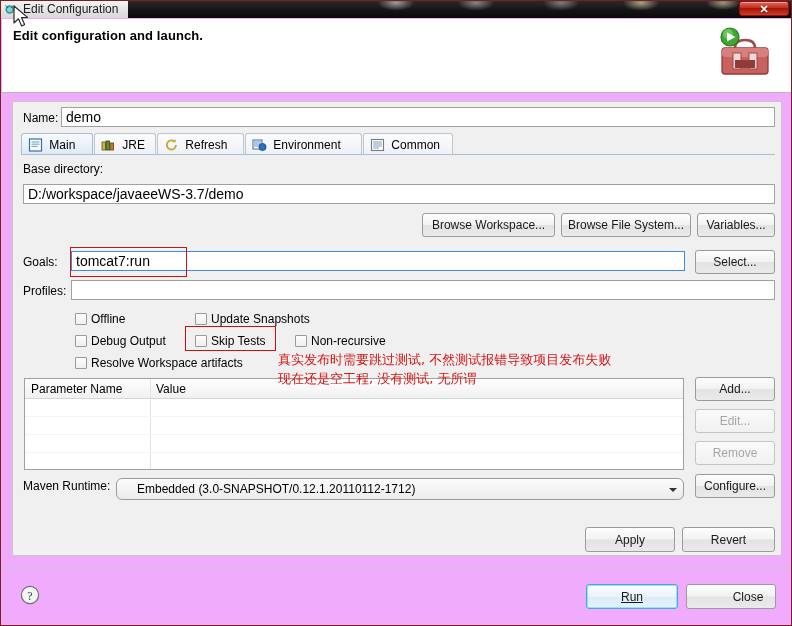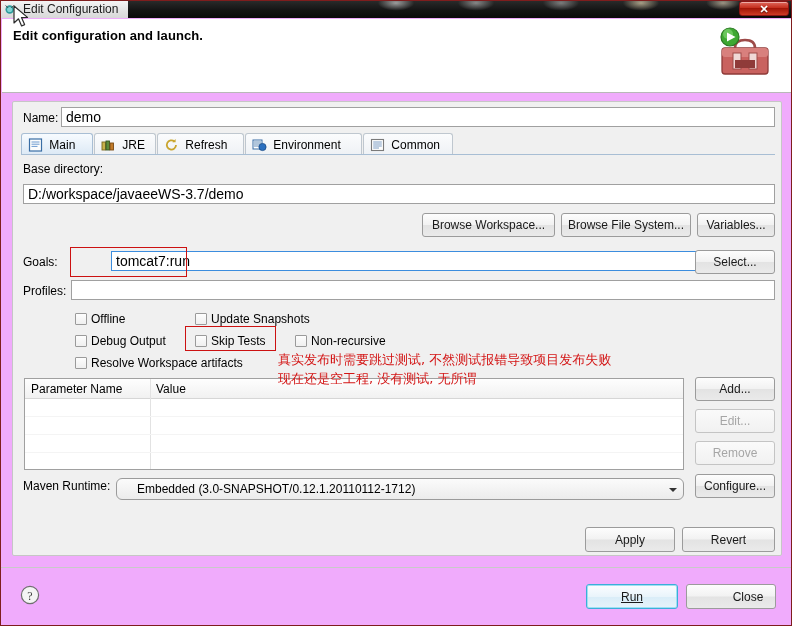--- a/index.html
+++ b/index.html
@@ -102,21 +102,21 @@
     background: #ffffff;
     border: 1px solid #a0a0a0;
     font-family: "Liberation Sans", sans-serif;
     font-size: 14px;
     color: #000;
     padding: 0 4px;
     line-height: 18px;
     height: 20px;
     outline: none;
   }
-  .txtinput.focused { border: 1px solid #3c8dde; margin-left: 40px; }
+  .txtinput.focused { border: 1px solid #3c8dde; }
 
   .btn {
     position: absolute;
     height: 24px;
     background: linear-gradient(to bottom, #fdfdfd 0%, #f2f2f2 48%, #e3e3e3 52%, #eaeaea 100%);
     border: 1px solid #9b9b9b;
     border-radius: 3px;
     font-family: "Liberation Sans", sans-serif;
     font-size: 12px;
     color: #1a1a1a;

